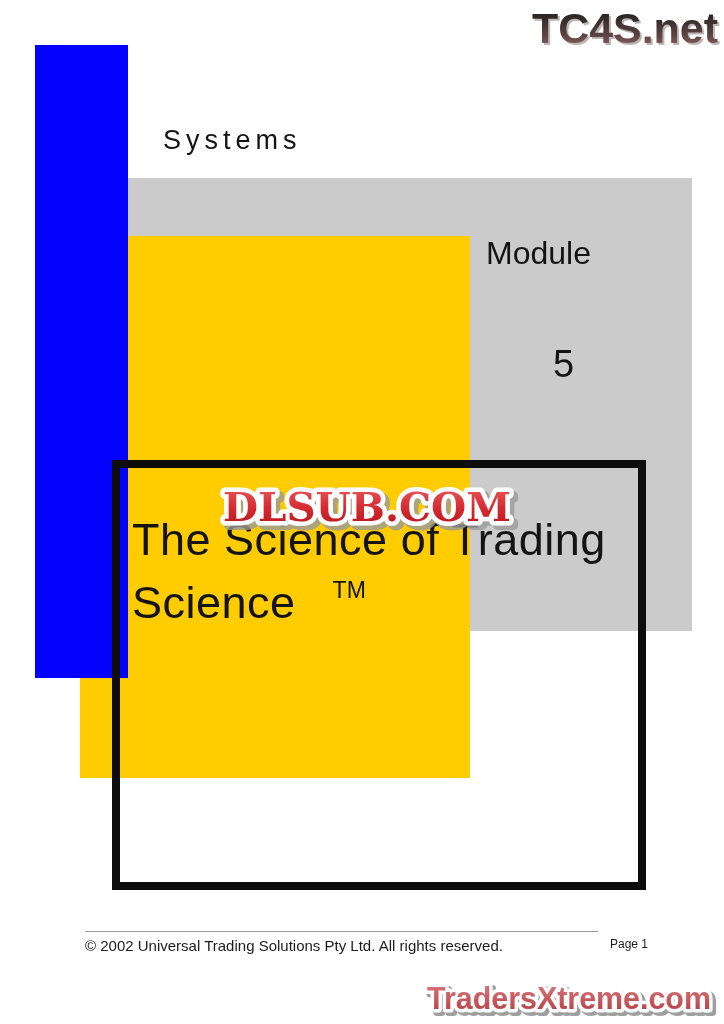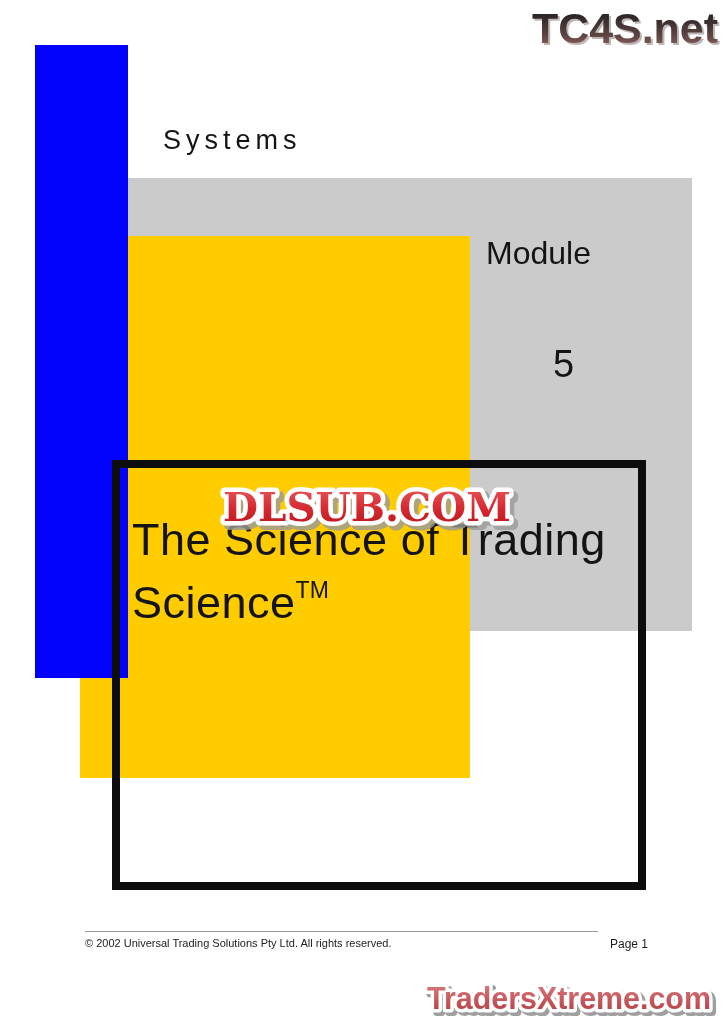--- a/index.html
+++ b/index.html
@@ -25,24 +25,24 @@
   
   .rect-gray{left:128px;top:178px;width:564px;height:453px;background:var(--panel-gray);}
   .rect-yellow{left:80px;top:236px;width:390px;height:542px;background:var(--accent-yellow);}
   .rect-blue{left:35px;top:45px;width:93px;height:633px;background:var(--accent-blue);}
   .frame-black{left:112px;top:460px;width:534px;height:430px;border:8px solid var(--frame-black);box-sizing:border-box;background:transparent;}
   
   .eyebrow{left:163px;top:127px;font-size:27px;letter-spacing:5px;color:var(--text-black);white-space:nowrap;line-height:1;}
   .module-label{left:486px;top:237px;font-size:32px;color:var(--text-black);line-height:1;white-space:nowrap;}
   .module-number{left:553px;top:345px;font-size:38px;color:var(--text-black);line-height:1;}
   .title{left:132px;top:512px;font-size:45px;line-height:55px;color:var(--text-black);letter-spacing:0.5px;white-space:nowrap;}
-  .title sup{font-size:23px;position:relative;top:-4px;vertical-align:super;letter-spacing:0;}
+  .title sup{font-size:23px;position:relative;top:-4px;vertical-align:super;letter-spacing:0;margin-left:37px;}
   
   .footer-rule{left:85px;top:931px;width:513px;height:1px;background:var(--footer-gray);}
-  .footer-copy{left:85px;top:937px;font-size:11px;color:#1c1c1c;white-space:nowrap;line-height:1.2;}
+  .footer-copy{left:85px;top:937px;font-size:15px;color:#1c1c1c;white-space:nowrap;line-height:1.2;}
   .footer-page{left:610px;top:937px;font-size:12px;color:#1c1c1c;line-height:1.2;}
   
   .logo-tc4s{left:528px;top:2px;}
   .logo-dlsub{left:210px;top:476px;}
   .logo-tx{left:416px;top:976px;}
   svg text{font-family:"Liberation Sans",sans-serif;}
   svg .slab{font-family:"DejaVu Serif",serif;}
 </style>
 </head>
 <body>

